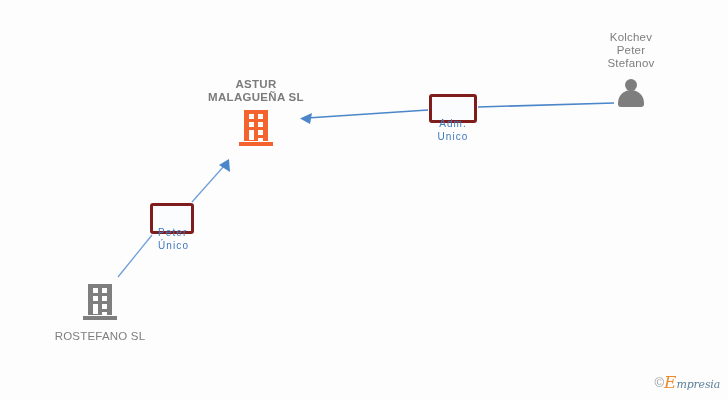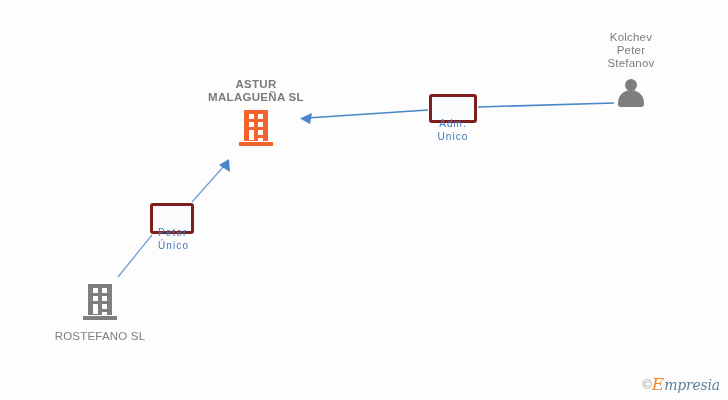--- a/index.html
+++ b/index.html
@@ -150,21 +150,21 @@
   .watermark .e {
     color: #f0892c;
     font-family: "DejaVu Serif", serif;
     font-style: italic;
     font-size: 17px;
   }
   .watermark .rest {
     color: #5d7f99;
     font-family: "DejaVu Serif", serif;
     font-style: italic;
-    font-size: 14px;
+    font-size: 11px;
     letter-spacing: -0.2px;
   }
 </style>
 </head>
 <body>
 
 <div id="canvas">
 
   <svg class="edges" viewBox="0 0 728 400" width="728" height="400" xmlns="http://www.w3.org/2000/svg">
 

